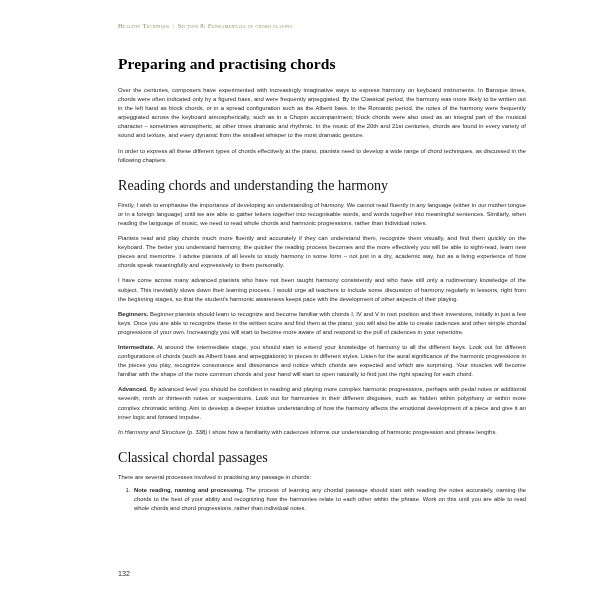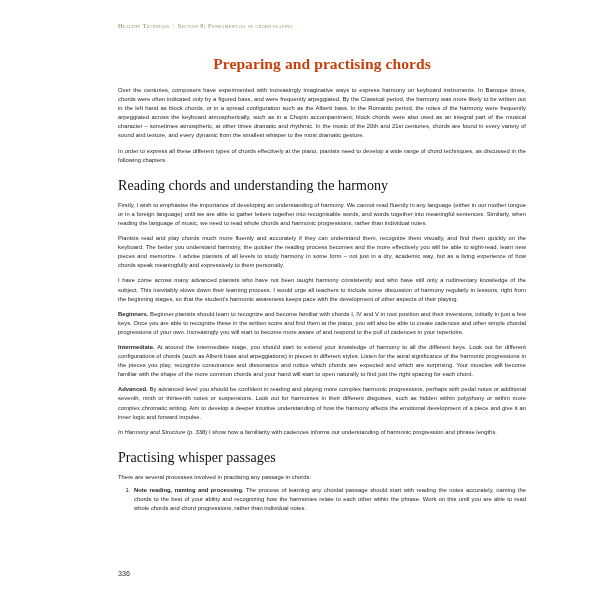--- a/index.html
+++ b/index.html
@@ -37,24 +37,23 @@
     white-space: nowrap;
   }
   .running-head .sep {
     color: #b0b28a;
     padding: 0 3px;
   }
   h1.title {
     font-family: "Liberation Serif", serif;
     font-size: 15.5px;
     font-weight: bold;
-    color: #c2410c;
+    color: #000000;
     margin: 16px 0 13px 0;
     letter-spacing: 0.1px;
-    text-align: center;
   }
   h2.subhead {
     font-family: "Liberation Serif", serif;
     font-size: 14px;
     font-weight: normal;
     color: #111111;
     margin: 13px 0 7px 0;
     letter-spacing: 0.05px;
   }
   p.body {
@@ -124,25 +123,25 @@
     <p class="body">I have come across many advanced pianists who have not been taught harmony consistently and who have still only a rudimentary knowledge of the subject. This inevitably slows down their learning process. I would urge all teachers to include some discussion of harmony regularly in lessons, right from the beginning stages, so that the student's harmonic awareness keeps pace with the development of other aspects of their playing.</p>
 
     <p class="body"><span class="lead">Beginners.</span><span> Beginner pianists should learn to recognize and become familiar with chords I, IV and V in root position and their inversions, initially in just a few keys. Once you are able to recognize these in the written score and find them at the piano, you will also be able to create cadences and other simple chordal progressions of your own. Increasingly you will start to become more aware of and respond to the pull of cadences in your repertoire.</span></p>
 
     <p class="body"><span class="lead">Intermediate.</span><span> At around the intermediate stage, you should start to extend your knowledge of harmony to all the different keys. Look out for different configurations of chords (such as Alberti bass and arpeggiations) in pieces in different styles. Listen for the aural significance of the harmonic progressions in the pieces you play, recognize consonance and dissonance and notice which chords are expected and which are surprising. Your muscles will become familiar with the shape of the more common chords and your hand will start to open naturally to find just the right spacing for each chord.</span></p>
 
     <p class="body"><span class="lead">Advanced.</span><span> By advanced level you should be confident in reading and playing more complex harmonic progressions, perhaps with pedal notes or additional seventh, ninth or thirteenth notes or suspensions. Look out for harmonies in their different disguises, such as hidden within polyphony or within more complex chromatic writing. Aim to develop a deeper intuitive understanding of how the harmony affects the emotional development of a piece and give it an inner logic and forward impulse.</span></p>
 
     <p class="body"><span class="italic">In Harmony and Structure</span><span> (p. 338) I show how a familiarity with cadences informs our understanding of harmonic progression and phrase lengths.</span></p>
 
-    <h2 class="subhead">Practising whisper passages</h2>
+    <h2 class="subhead">Classical chordal passages</h2>
 
     <p class="body tight">There are several processes involved in practising any passage in chords:</p>
 
     <ol class="numlist">
       <li><span class="lead">Note reading, naming and processing.</span><span> The process of learning any chordal passage should start with reading the notes accurately, naming the chords to the best of your ability and recognizing how the harmonies relate to each other within the phrase. Work on this until you are able to read whole chords and chord progressions, rather than individual notes.</span></li>
     </ol>
 
   </div>
 
-  <div class="folio">336</div>
+  <div class="folio">132</div>
 
 </div>
 
 </body></html>

